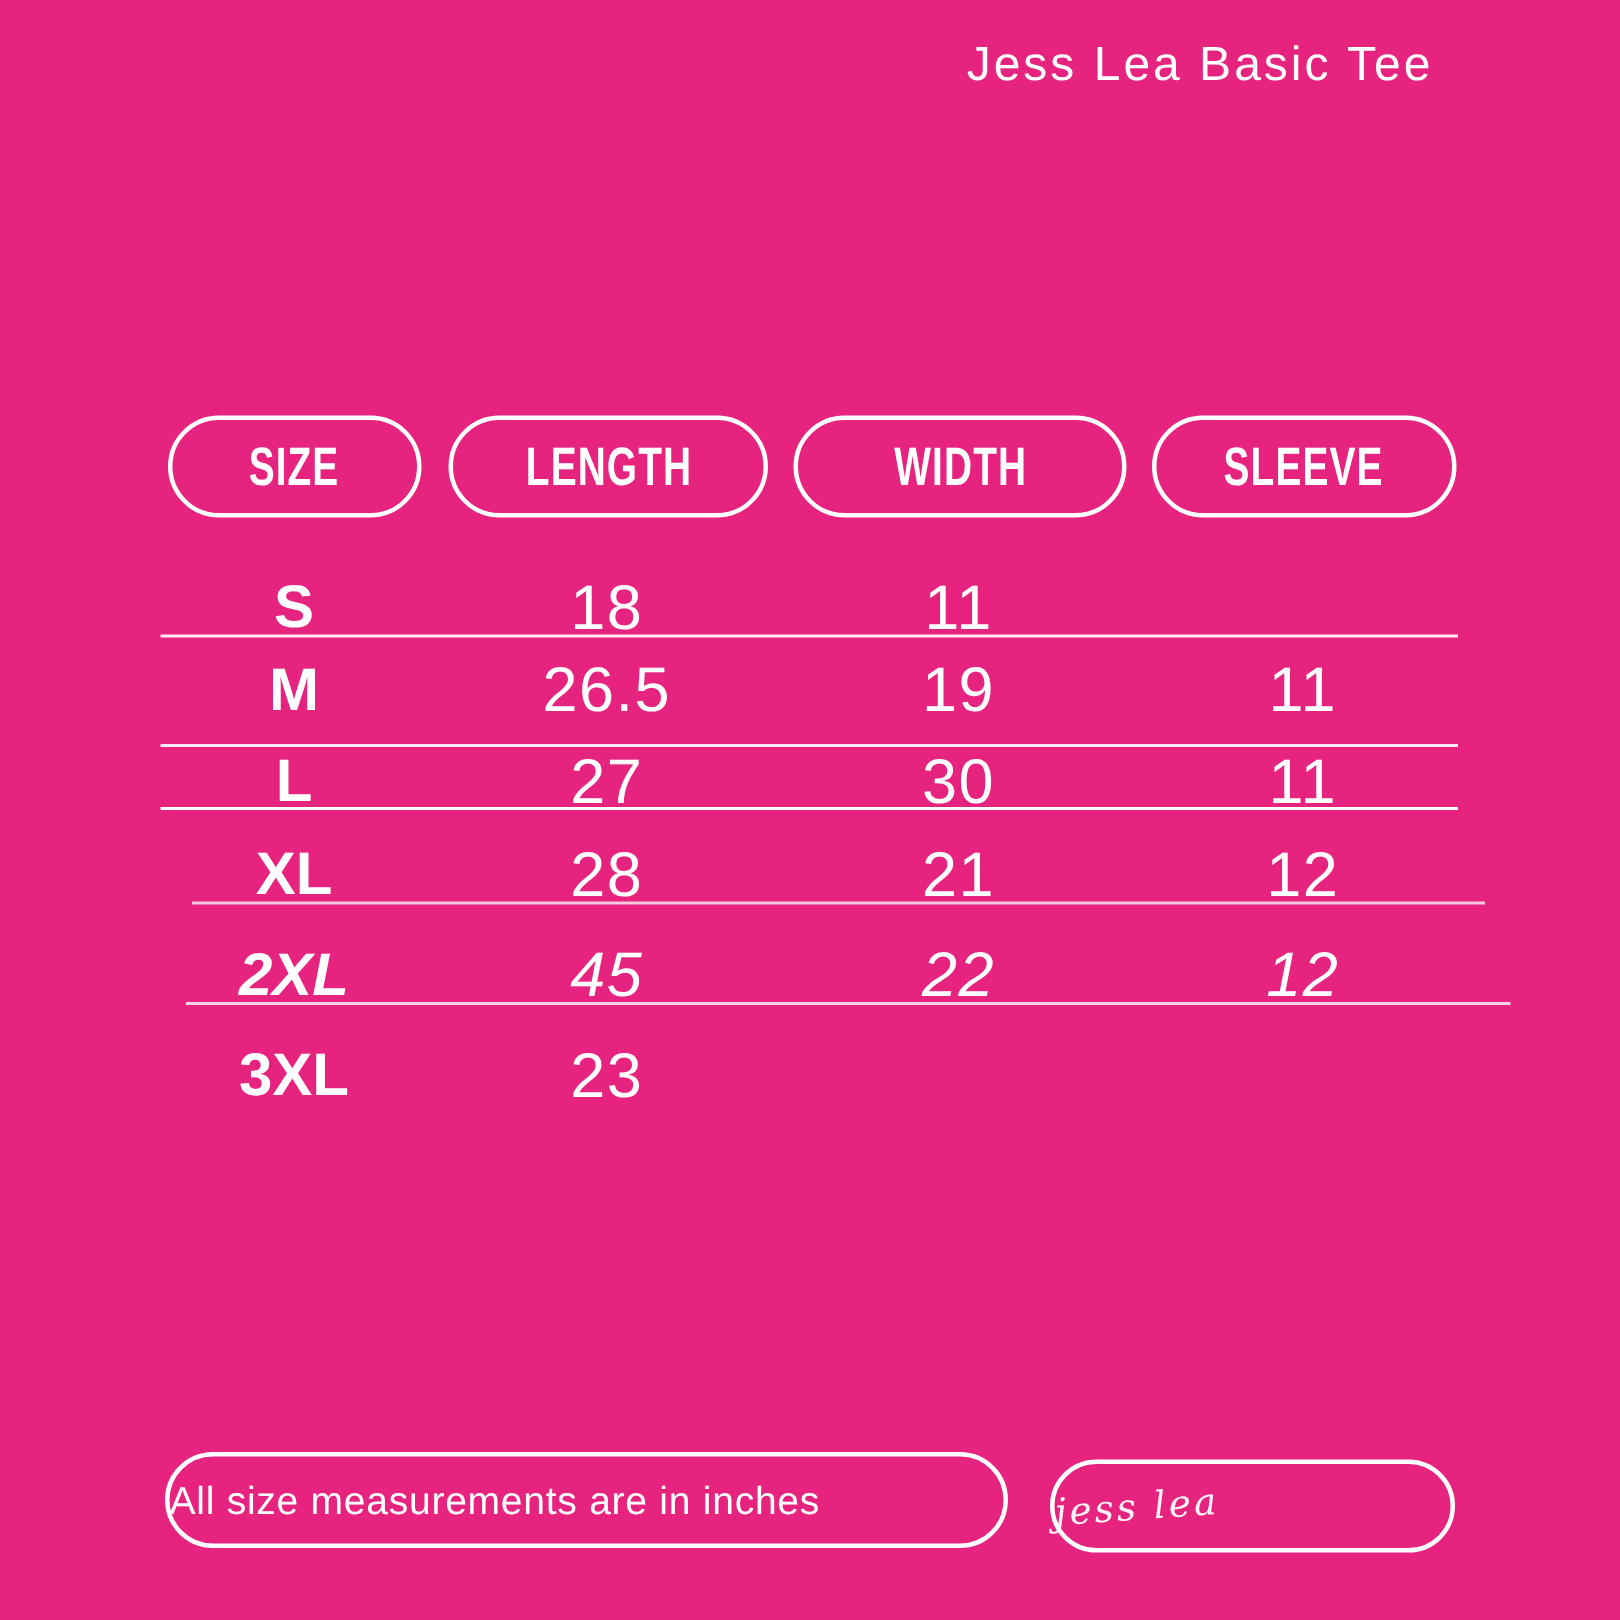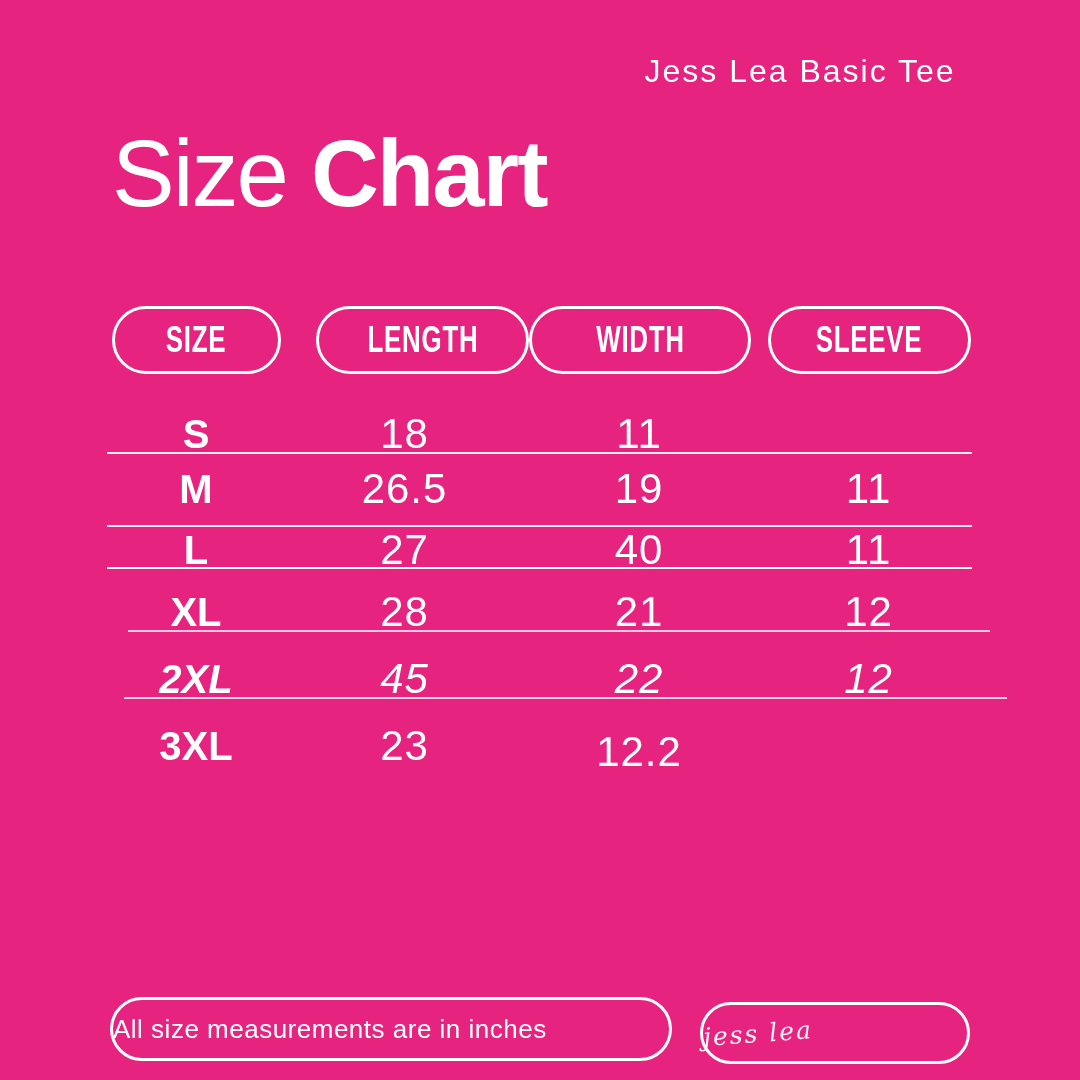--- a/index.html
+++ b/index.html
@@ -3,21 +3,21 @@
 <meta charset="utf-8">
 <style>
   html,body{margin:0;padding:0;}
   body{
     width:1080px;height:1080px;
     background:#E6237E;
     font-family:"Liberation Sans", sans-serif;
     color:#ffffff;
     overflow:hidden;
   }
-  .canvas{position:relative;width:1080px;height:948px;background:#E6237E;margin-top:29px;}
+  .canvas{position:relative;width:1080px;height:948px;background:#E6237E;}
 
   .brand-title{
     position:absolute;left:600px;top:24px;width:400px;
     text-align:center;font-size:32px;font-weight:400;letter-spacing:2px;
     white-space:nowrap;
   }
 
   .page-title{
     position:absolute;left:112px;top:96px;margin:0;
     font-size:94px;line-height:1.04;letter-spacing:-2px;
@@ -28,21 +28,21 @@
   .pill{
     position:absolute;height:68px;box-sizing:border-box;
     border:3px solid #ffffff;border-radius:36px;
     display:flex;align-items:center;justify-content:center;
   }
   .pill-label{
     display:inline-block;font-size:36px;font-weight:700;letter-spacing:1px;
     transform:scaleX(0.72);white-space:nowrap;
   }
   .pill-size  {left:112px;top:277px;width:169px;}
-  .pill-length{left:316px;top:277px;width:213px;text-align:right;}
+  .pill-length{left:299px;top:277px;width:213px;text-align:right;}
   .pill-width {left:529px;top:277px;width:222px;}
   .pill-sleeve{left:768px;top:277px;width:203px;}
 
   .row{
     position:absolute;left:111px;width:861px;height:44px;
     display:grid;grid-template-columns:170px 213px 222px 203px;
     column-gap:17px;align-items:center;
   }
   .row .cell{text-align:center;line-height:44px;white-space:nowrap;}
   .cell-size{font-size:40px;font-weight:700;}
@@ -76,21 +76,20 @@
     opacity:0.95;
   }
 </style>
 </head>
 <body style="background: rgb(230, 35, 126);">
 
 <div class="canvas">
 
   <div class="brand-title">Jess Lea Basic Tee</div>
 
-  <h1 class="page-title"><span>Size</span> <span class="bold">Chart</span></h1>
 
   <div class="pill pill-size">
     <span class="pill-label">SIZE</span>
   </div>
   <div class="pill pill-length">
     <span class="pill-label">LENGTH</span>
   </div>
   <div class="pill pill-sleeve">
     <span class="pill-label">SLEEVE</span>
   </div>
@@ -109,21 +108,21 @@
     <span class="cell cell-size">M</span>
     <span class="cell cell-num">26.5</span>
     <span class="cell cell-num">19</span>
     <span class="cell cell-num">11</span>
   </div>
   <div class="rule rule-2"></div>
 
   <div class="row row-l">
     <span class="cell cell-size">L</span>
     <span class="cell cell-num">27</span>
-    <span class="cell cell-num">40</span>
+    <span class="cell cell-num">30</span>
     <span class="cell cell-num">11</span>
   </div>
   <div class="rule rule-3"></div>
 
   <div class="row row-xl">
     <span class="cell cell-size">XL</span>
     <span class="cell cell-num">28</span>
     <span class="cell cell-num">21</span>
     <span class="cell cell-num">12</span>
   </div>
@@ -133,21 +132,20 @@
     <span class="cell cell-size">2XL</span>
     <span class="cell cell-num">45</span>
     <span class="cell cell-num">22</span>
     <span class="cell cell-num">12</span>
   </div>
   <div class="rule rule-5"></div>
 
   <div class="row row-3xl">
     <span class="cell cell-size">3XL</span>
     <span class="cell cell-num">23</span>
-    <span class="cell cell-num cell-low">12.2</span>
   </div>
 
   <div class="footer-pill note-pill">
     <span class="note-text">All size measurements are in inches</span>
   </div>
   <div class="footer-pill sig-pill">
     <span class="sig-text">jess lea</span>
   </div>
 
 </div>

